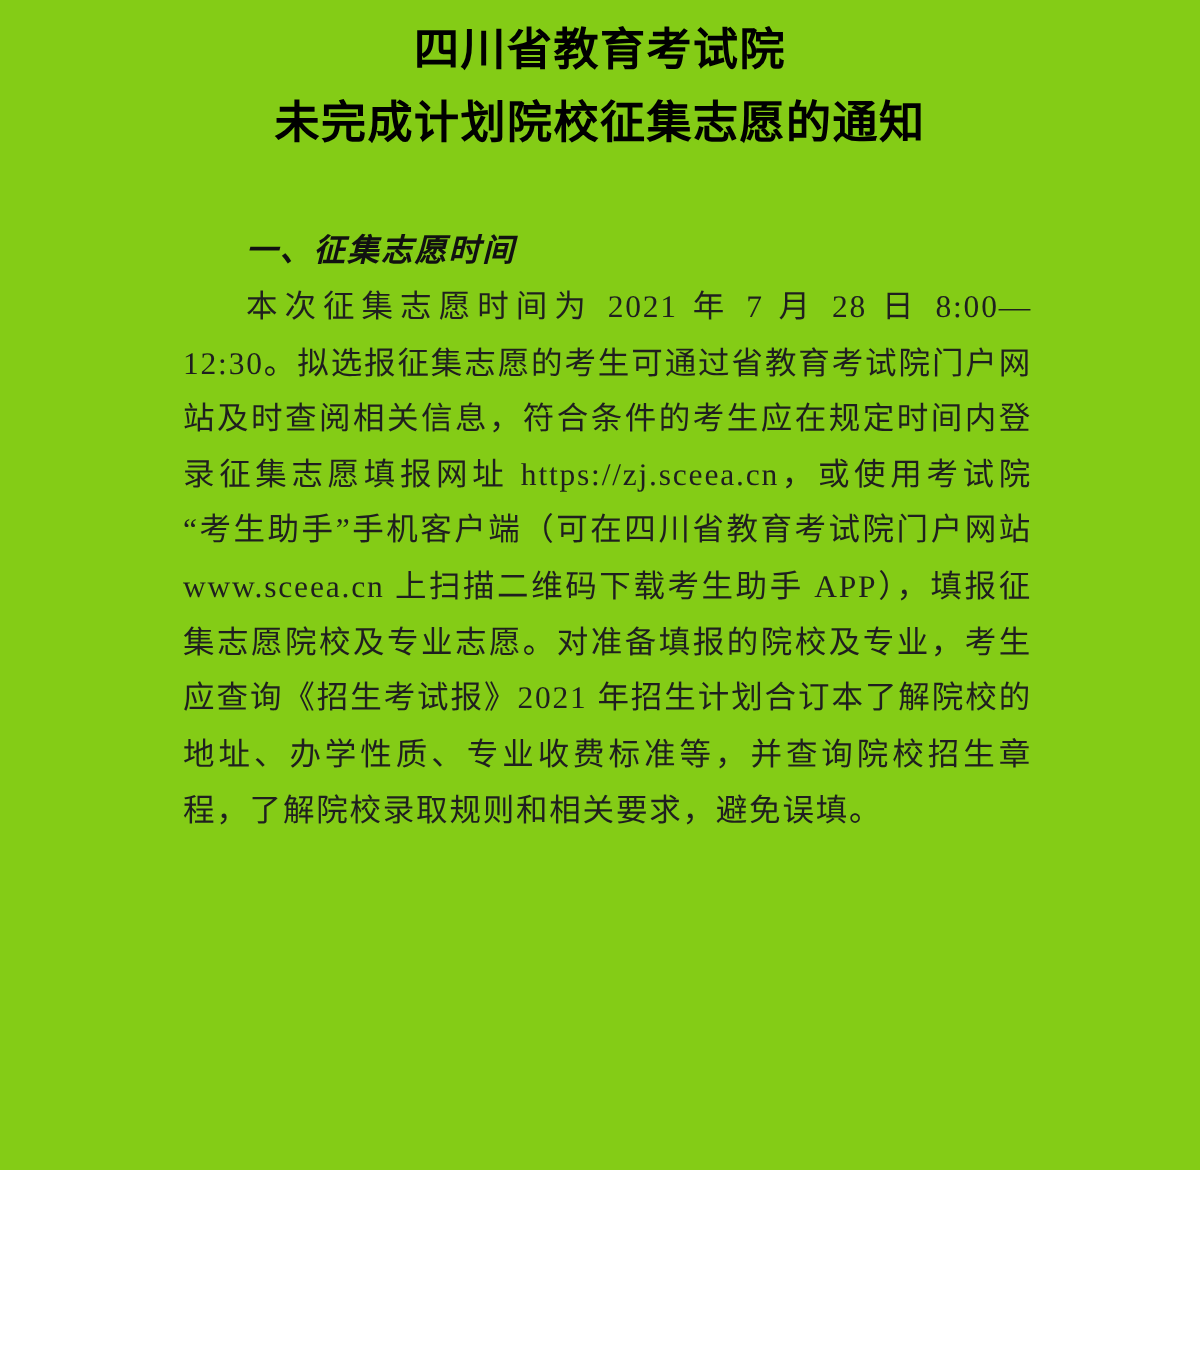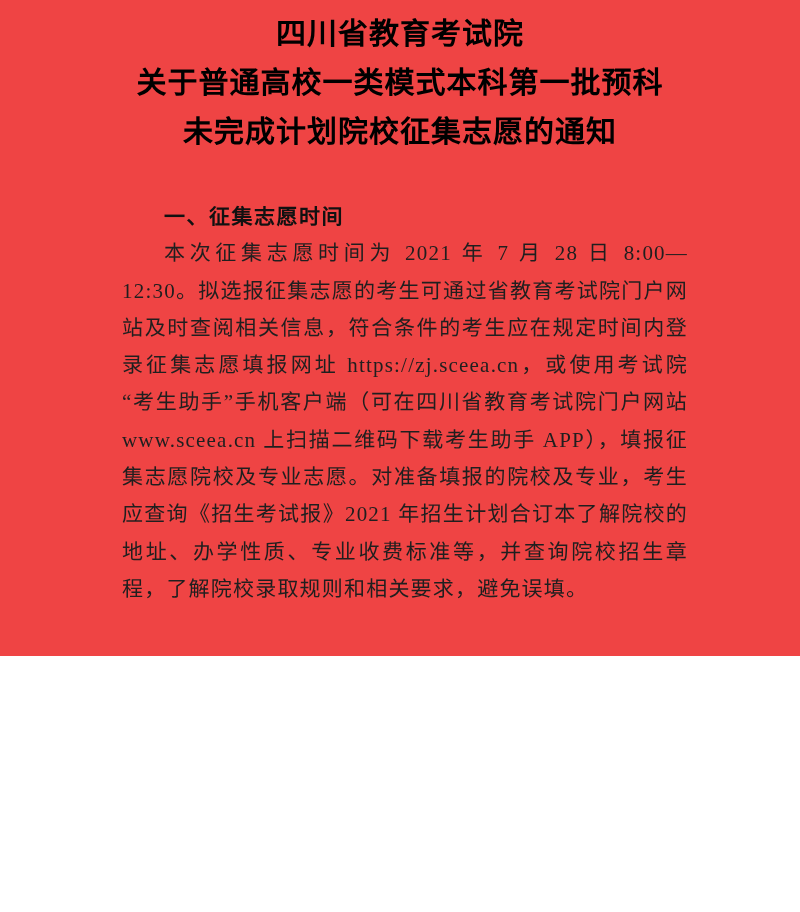--- a/index.html
+++ b/index.html
@@ -4,22 +4,22 @@
 <title>通知</title>
 <style>
   html, body {
     margin: 0;
     padding: 0;
     background: #ffffff;
   }
   .page {
     position: relative;
     width: 800px;
-    height: 656px;
-    background: #ef4444;
+    height: 780px;
+    background: #84cc16;
     overflow: hidden;
   }
   
   .doc-title {
     padding-top: 9px;
     text-align: center;
     font-family: "Liberation Serif", "DejaVu Serif", serif;
     font-weight: 700;
     font-size: 30px;
     line-height: 49px;
@@ -47,30 +47,30 @@
   }
   .section-heading {
     margin: 0;
     text-indent: 2em;
     font-family: "Liberation Sans", "DejaVu Sans", sans-serif;
     font-weight: 700;
     font-size: 21px;
     line-height: 37.3px;
     letter-spacing: 1.5px;
     color: #111111;
+    font-style: italic;
   }
 </style>
 </head>
 <body>
 
 <div class="page">
 
   <header class="doc-title">
     <div class="title-line">四川省教育考试院</div>
-    <div class="title-line">关于普通高校一类模式本科第一批预科</div>
     <div class="title-line">未完成计划院校征集志愿的通知</div>
   </header>
 
   <main class="doc-body">
 
 
     <h2 class="section-heading">一、征集志愿时间</h2>
 
     <p class="para indent">本次征集志愿时间为 2021 年 7 月 28 日 8:00—12:30。拟选报征集志愿的考生可通过省教育考试院门户网站及时查阅相关信息，符合条件的考生应在规定时间内登录征集志愿填报网址 https://zj.sceea.cn，或使用考试院“考生助手”手机客户端（可在四川省教育考试院门户网站 www.sceea.cn 上扫描二维码下载考生助手 APP），填报征集志愿院校及专业志愿。对准备填报的院校及专业，考生应查询《招生考试报》2021 年招生计划合订本了解院校的地址、办学性质、专业收费标准等，并查询院校招生章程，了解院校录取规则和相关要求，避免误填。</p>
 

